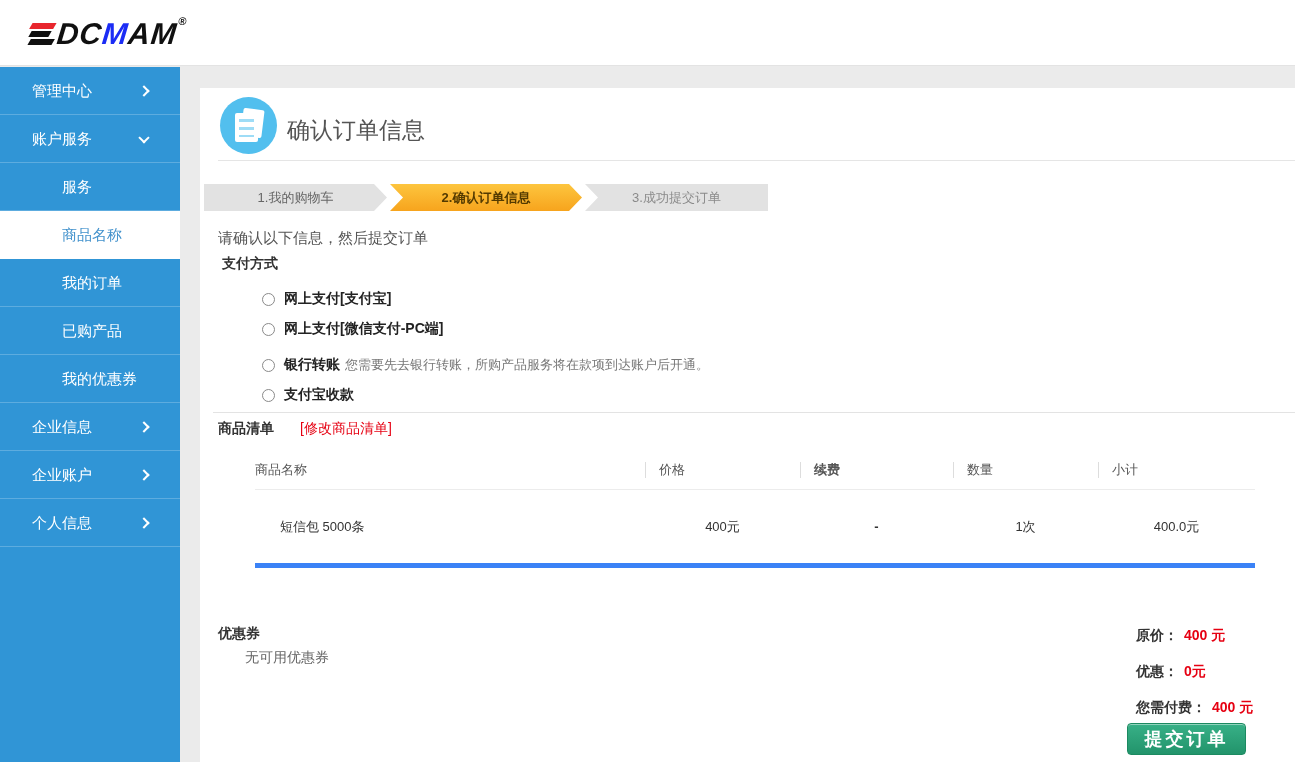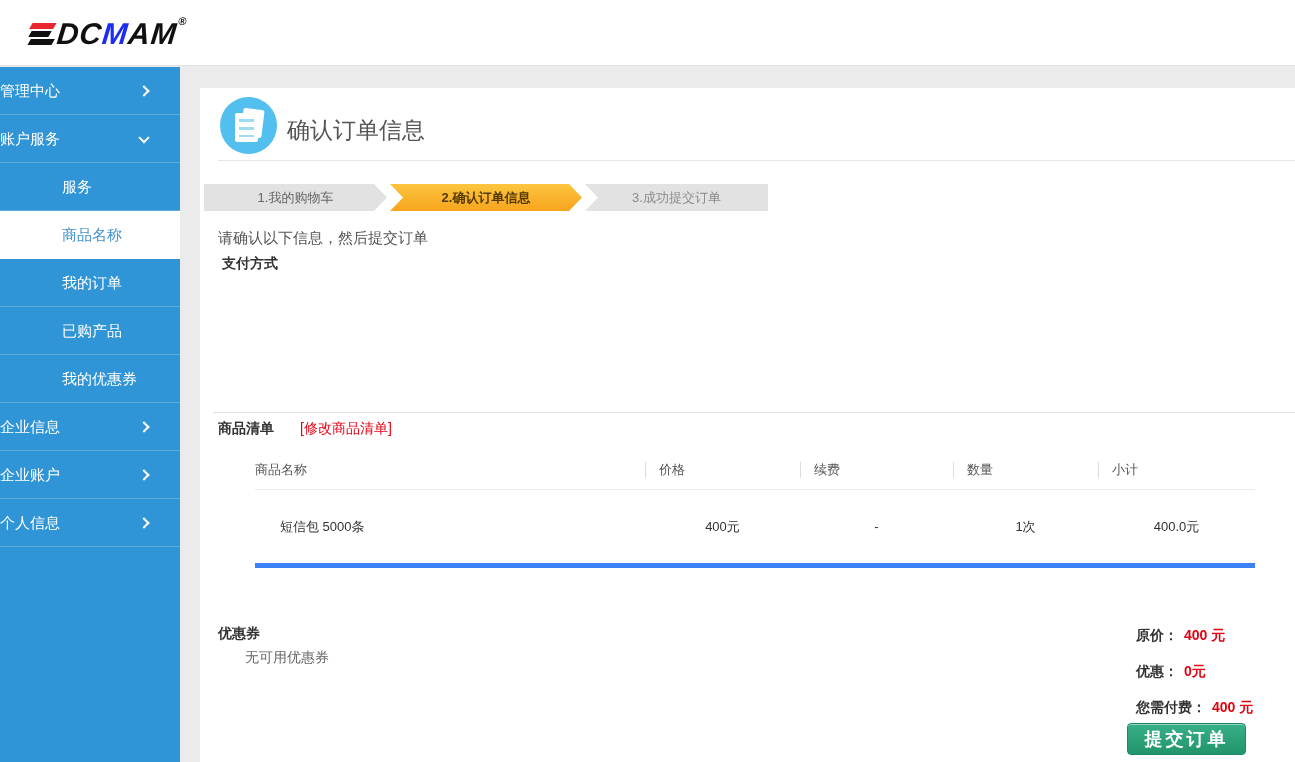--- a/index.html
+++ b/index.html
@@ -19,21 +19,21 @@
   .logo-e i.b2 { top:8px;  width:20px; }
   .logo-e i.b3 { top:16px; width:24px; }
   .logo-m { color:#1b2cf5; }
   .logo-reg { font-size:11px; font-style:normal; align-self:flex-start; margin-top:-2px; }
 
   
   .sidebar { position:absolute; left:0; top:67px; width:180px; bottom:0;
              background:var(--sidebar-blue,#3095d6); z-index:2; }
   .side-item { position:relative; height:48px; line-height:48px; color:#fff; font-size:15px;
                border-bottom:1px solid rgba(255,255,255,.22); cursor:pointer; }
-  .side-item.parent { }
+  .side-item.parent { padding-left:32px; }
   .side-item.sub { padding-left:62px; }
   .side-item.active { background:#fff; color:#4191cc; border-bottom-color:transparent; }
   .chev { position:absolute; right:32px; top:50%; width:8px; height:8px;
           border-right:2px solid #fff; border-bottom:2px solid #fff; }
   .chev.right { transform:translateY(-50%) rotate(-45deg); }
   .chev.down  { transform:translateY(-65%) rotate(45deg); }
 
   
   .panel { position:absolute; left:200px; top:88px; right:0; bottom:0; background:#fff; }
 
@@ -74,21 +74,21 @@
 
   .cart-title { position:absolute; left:18px; top:332px; font-size:14px; font-weight:bold; color:#333; }
   .modify-link { position:absolute; left:100px; top:332px; font-size:14px;
                  color:var(--accent-red,#e60012); text-decoration:none; cursor:pointer; }
 
   
   .table { position:absolute; left:55px; top:362px; width:1000px; }
   .trow { display:flex; align-items:center; }
   .thead { height:40px; border-bottom:1px solid #ececec; }
   .tbody { height:78px; border-bottom:5px solid #3b82f6; }
-  .col-1 { width:390px; } .col-2 { width:155px; } .col-3 { width:153px; }
+  .col-1 { width:390px; } .col-2 { width:155px; } .col-3 { width:153px;font-weight:bold; }
   .col-4 { width:145px; } .col-5 { width:157px; }
   .th { position:relative; font-size:13px; color:#555; padding-left:14px; }
   .th.col-1 { padding-left:0; }
   .th:not(.col-1)::before { content:""; position:absolute; left:0; top:50%; margin-top:-8px;
                             width:1px; height:16px; background:#ddd; }
   .td { font-size:13px; color:#333; text-align:center; }
   .td.col-1 { text-align:left; padding-left:25px; }
 
   .coupon-title { position:absolute; left:18px; top:537px; font-size:14px; font-weight:bold; color:#333; }
   .coupon-empty { position:absolute; left:45px; top:561px; font-size:14px; color:#666; }
@@ -175,20 +175,39 @@
 
     <div class="steps">
       <div class="step step-1">1.我的购物车</div>
       <div class="step step-2">2.确认订单信息</div>
       <div class="step step-3">3.成功提交订单</div>
     </div>
 
     <div class="hint">请确认以下信息，然后提交订单</div>
     <div class="pay-title">支付方式</div>
 
+    <div class="pay-options">
+      <div class="pay-opt">
+        <span class="radio"></span>
+        <span class="opt-label">网上支付[支付宝]</span>
+      </div>
+      <div class="pay-opt">
+        <span class="radio"></span>
+        <span class="opt-label">网上支付[微信支付-PC端]</span>
+      </div>
+      <div class="pay-opt gap">
+        <span class="radio"></span>
+        <span class="opt-label">银行转账</span>
+        <span class="opt-note">您需要先去银行转账，所购产品服务将在款项到达账户后开通。</span>
+      </div>
+      <div class="pay-opt">
+        <span class="radio"></span>
+        <span class="opt-label">支付宝收款</span>
+      </div>
+    </div>
 
     <div class="divider2"></div>
 
     <div class="cart-title">商品清单</div>
     <a class="modify-link">[修改商品清单]</a>
 
     <div class="table">
       <div class="trow thead">
         <div class="th col-1">商品名称</div>
         <div class="th col-2">价格</div>

